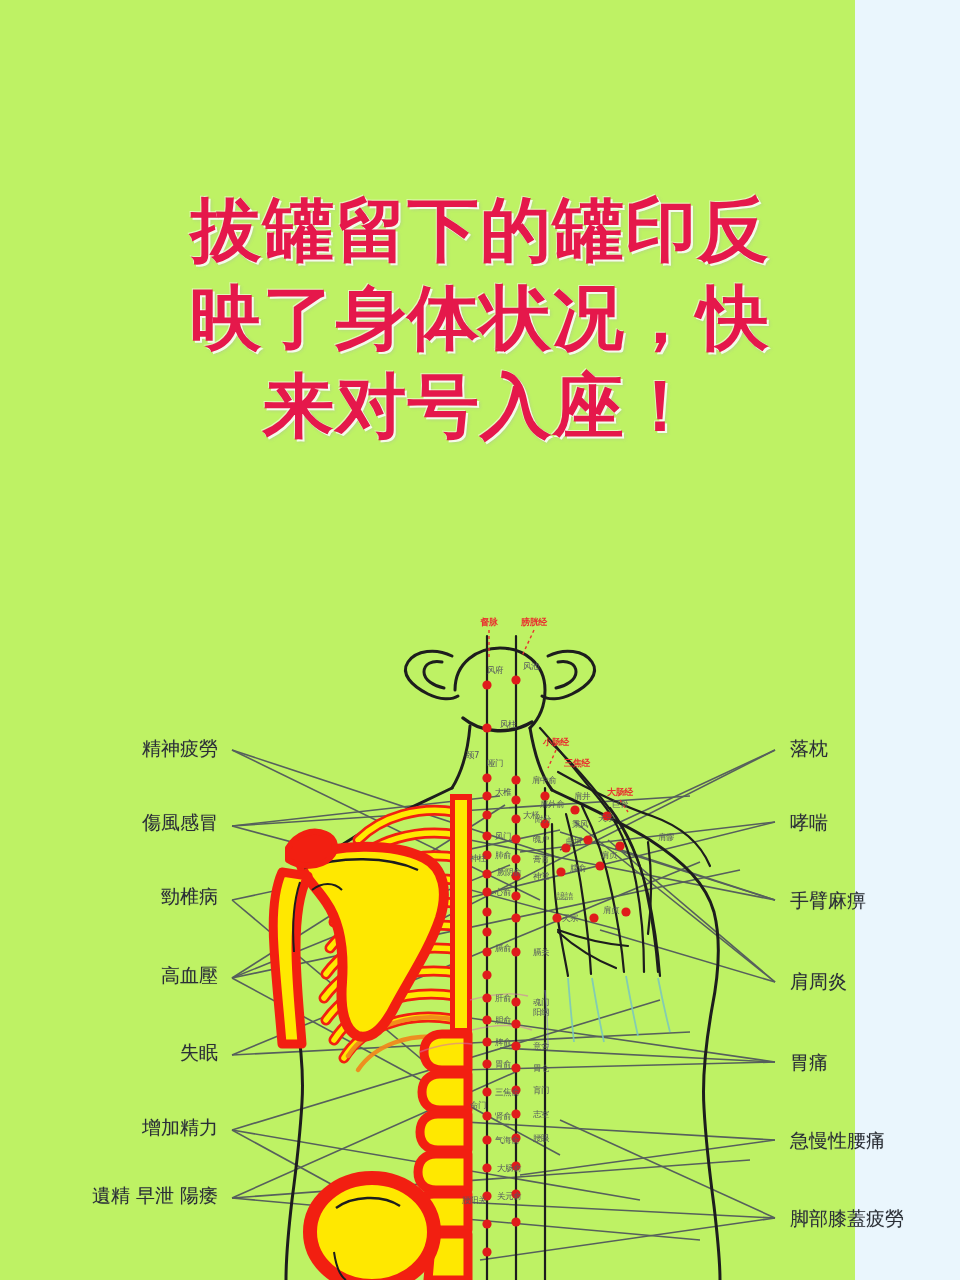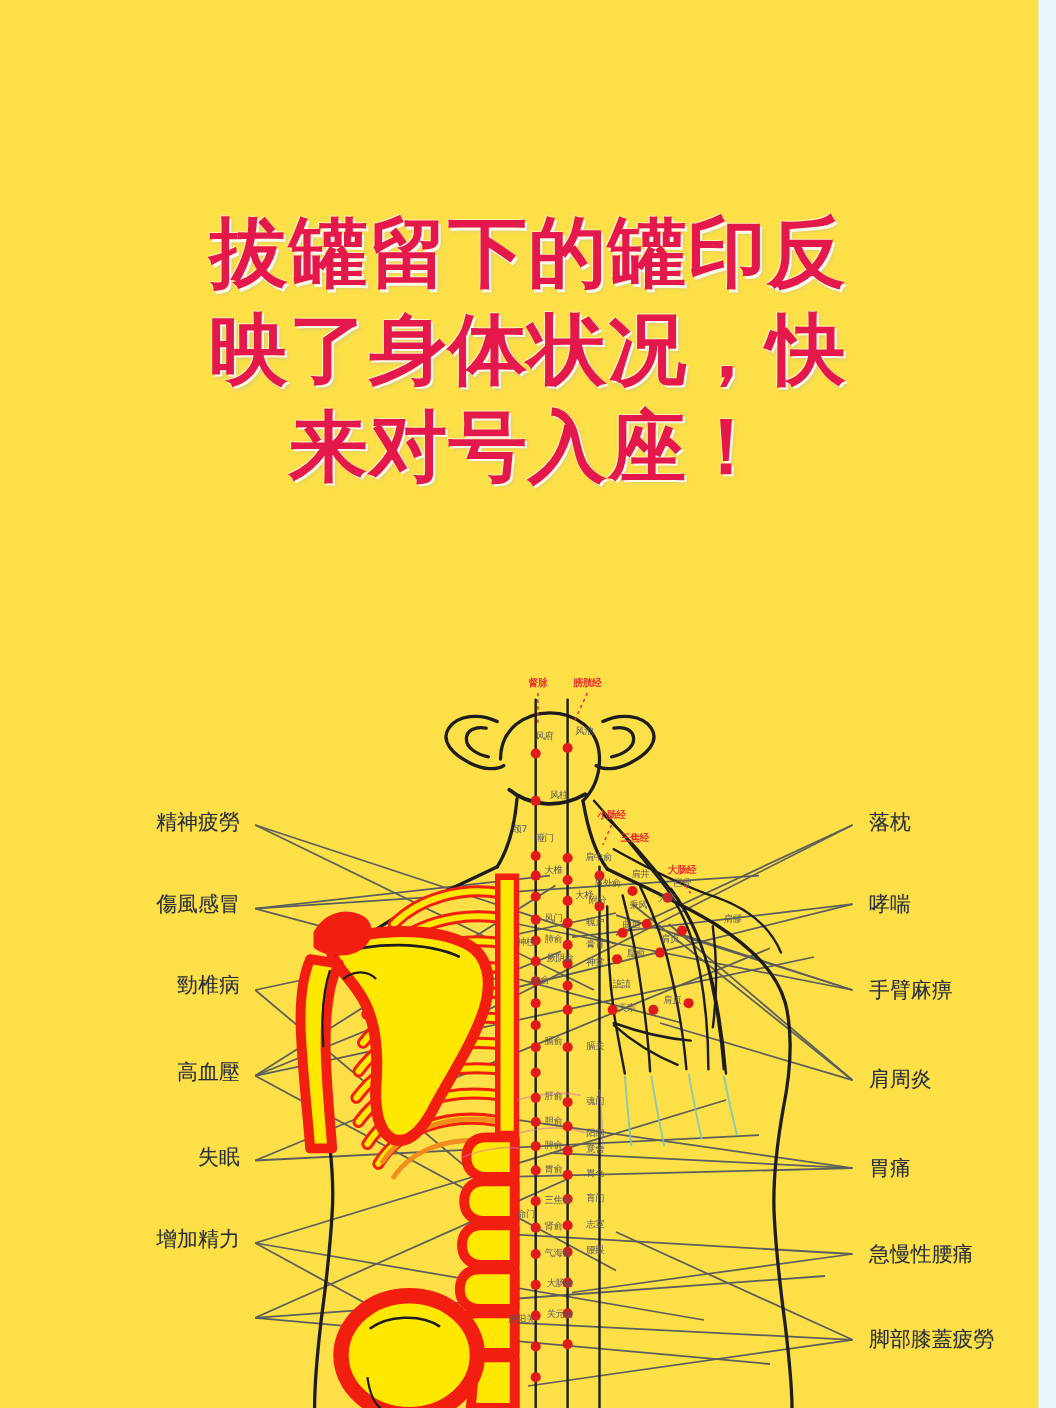--- a/index.html
+++ b/index.html
@@ -4,22 +4,22 @@
 <style>
   * { margin:0; padding:0; box-sizing:border-box; }
   html,body{
     width:960px; height:1280px;
     background:#eaf6fd;
     font-family:"Liberation Sans", sans-serif;
     overflow:hidden;
   }
   #page{
     position:relative;
-    width:944px; height:1280px;
-    background:#fde047;
+    width:855px; height:1280px;
+    background:#bef264;
   }
 
   
   #title-block{
     position:absolute;
     left:0; top:186px;
     width:960px;
     text-align:center;
   }
   .title-line{
@@ -67,21 +67,21 @@
     font-family:"DejaVu Sans", sans-serif;
     font-size:8.5px;
     line-height:9px;
     white-space:nowrap;
     transform:translate(0,-50%);
     letter-spacing:-0.4px;
   }
   .mer-label{
     position:absolute;
     color:#e8322f;
-    font-family:Liberation Mono, monospace;
+    font-family:Liberation Sans, sans-serif;
     font-weight:700;
     font-size:9px;
     line-height:10px;
     white-space:nowrap;
     transform:translate(-50%,-50%);
     letter-spacing:-0.4px;
   }
 </style>
 </head>
 <body>
@@ -350,20 +350,21 @@
         <path d="M620,200 L628,212"></path>
       </g>
     </svg>
 
     <div class="side-label left" style="left:218px;top:148px">精神疲勞</div>
     <div class="side-label left" style="left:218px;top:222px">傷風感冒</div>
     <div class="side-label left" style="left:218px;top:296px">勁椎病</div>
     <div class="side-label left" style="left:218px;top:375px">高血壓</div>
     <div class="side-label left" style="left:218px;top:452px">失眠</div>
     <div class="side-label left" style="left:218px;top:527px">增加精力</div>
+    <div class="side-label left" style="left:218px;top:595px">遺精 早泄 陽痿</div>
 
     <div class="side-label right" style="left:790px;top:148px">落枕</div>
     <div class="side-label right" style="left:790px;top:222px">哮喘</div>
     <div class="side-label right" style="left:790px;top:300px">手臂麻痹</div>
     <div class="side-label right" style="left:790px;top:381px">肩周炎</div>
     <div class="side-label right" style="left:790px;top:462px">胃痛</div>
     <div class="side-label right" style="left:790px;top:540px">急慢性腰痛</div>
     <div class="side-label right" style="left:790px;top:618px">脚部膝蓋疲勞</div>
 
     <div class="mer-label" style="left:489px;top:22px">督脉</div>
@@ -391,30 +392,30 @@
         <div class="pt-label" style="left: 533px; top: 239px;">魄户</div>
         <div class="pt-label" style="left: 566px; top: 241px;">曲垣</div>
         <div class="pt-label" style="left: 610px; top: 237px; margin-left: 48px;">肩髎</div>
         <div class="pt-label" style="left: 495px; top: 255px; text-align: center;">肺俞</div>
         <div class="pt-label" style="left: 533px; top: 259px;">膏肓</div>
         <div class="pt-label" style="left: 601px; top: 255px;">肩贞</div>
         <div class="pt-label" style="left: 470px; top: 258px;">神柱</div>
         <div class="pt-label" style="left: 497px; top: 272px;">厥阴俞</div>
         <div class="pt-label" style="left: 533px; top: 276px;">神堂</div>
         <div class="pt-label" style="left: 570px; top: 268px;">臑俞</div>
-        <div class="pt-label" style="left: 483px; top: 292px;">心俞</div>
+        <div class="pt-label" style="left: 495px; top: 292px;">心俞</div>
         <div class="pt-label" style="left: 557px; top: 296px;">譩譆</div>
         <div class="pt-label" style="left: 562px; top: 318px;">天宗</div>
         <div class="pt-label" style="left: 603px; top: 310px;">肩贞</div>
         <div class="pt-label" style="left: 533px; top: 352px;">膈关</div>
         <div class="pt-label" style="left: 495px; top: 348px;">膈俞</div>
         <div class="pt-label" style="left: 495px; top: 398px;">肝俞</div>
         <div class="pt-label" style="left: 533px; top: 402px;">魂门</div>
         <div class="pt-label" style="left: 495px; top: 420px;">胆俞</div>
-        <div class="pt-label" style="left: 533px; top: 431px;">阳纲</div>
+        <div class="pt-label" style="left: 533px; top: 412px;">阳纲</div>
         <div class="pt-label" style="left: 495px; top: 442px;">脾俞</div>
         <div class="pt-label" style="left: 533px; top: 446px;">意舍</div>
         <div class="pt-label" style="left: 495px; top: 464px;">胃俞</div>
         <div class="pt-label" style="left: 533px; top: 468px;">胃仓</div>
         <div class="pt-label" style="left: 495px; top: 492px;">三焦俞</div>
         <div class="pt-label" style="left: 533px; top: 490px;">肓门</div>
         <div class="pt-label" style="left: 470px; top: 505px;">命门</div>
         <div class="pt-label" style="left: 495px; top: 516px;">肾俞</div>
         <div class="pt-label" style="left: 533px; top: 514px;">志室</div>
         <div class="pt-label" style="left: 495px; top: 540px;">气海俞</div>

